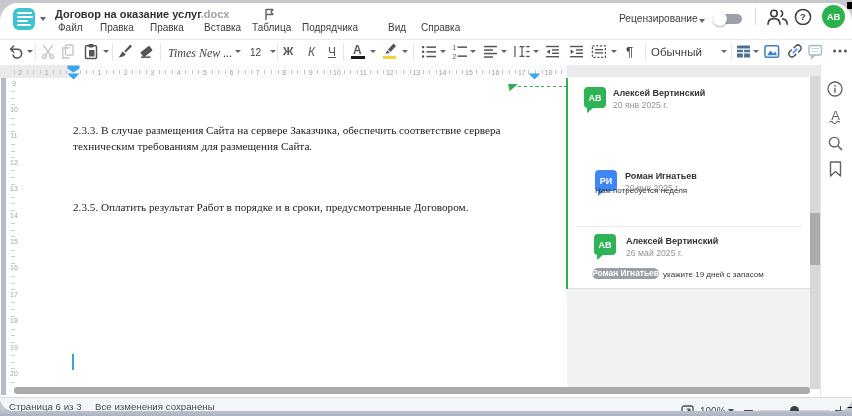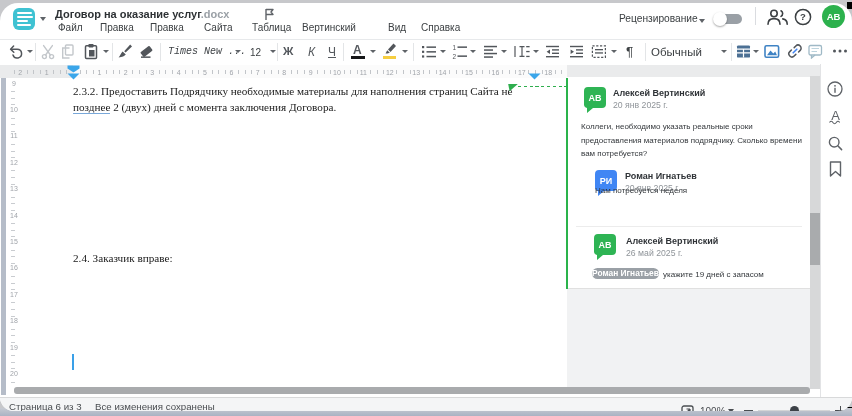--- a/index.html
+++ b/index.html
@@ -66,23 +66,23 @@
   <div class="il" style="left:3.5px;top:16px;width:14px"></div>
 </div>
 <div class="abs caret" style="left:40px;top:16.5px"></div>
 <div class="abs" id="title">Договор на оказание услуг<span class="ext">.docx</span></div>
 <svg class="abs" style="left:264px;top:8px" width="12" height="13" viewBox="0 0 12 13">
         <path d="M2 1 V12 M2 1.5 H9 L7 4 L9 6.5 H2" fill="none" stroke="#5f6368" stroke-width="1.4" stroke-linejoin="round"></path>
       </svg>
 <span class="abs menu" style="left:58px">Файл</span>
 <span class="abs menu" style="left:100px">Правка</span>
 <span class="abs menu" style="left:150px">Правка</span>
-<span class="abs menu" style="left:204px">Сайта</span>
+<span class="abs menu" style="left:204px">Вставка</span>
 <span class="abs menu" style="left:252px">Таблица</span>
-<span class="abs menu" style="left:302px">Вертинский</span>
+<span class="abs menu" style="left:302px">Подрядчика</span>
 <span class="abs menu" style="left:388px">Вид</span>
 <span class="abs menu" style="left:421px">Справка</span>
 <span class="abs" id="revlbl">Рецензирование</span>
 <div class="abs caret" style="left:699px;top:19px"></div>
 <div class="abs" id="toggle"></div>
 <div class="abs" id="knob"></div>
 <div class="abs" id="tdiv"></div>
 <svg class="abs" style="left:766px;top:8px" width="24" height="18" viewBox="0 0 24 18">
         <circle cx="8" cy="5.5" r="3.2" fill="none" stroke="#3c4043" stroke-width="1.6"></circle>
         <path d="M2 16.2 C2 12.2 4.5 10.6 8 10.6 C11.5 10.6 14 12.2 14 16.2" fill="none" stroke="#3c4043" stroke-width="1.6" stroke-linecap="round"></path>
@@ -123,21 +123,21 @@
           <path d="M7.2 8.2 L13.2 1.6 L15 3.4 L8.6 9.6 Z" fill="#52565b"></path>
           <path d="M5.6 8.6 L8.8 11.6 C7.6 13.2 5.2 14.2 1.6 14.4 C3.4 13 3.6 10.4 5.6 8.6 Z" fill="#52565b"></path>
         </svg>
 <svg class="abs" style="left:139px;top:44px" width="15" height="15" viewBox="0 0 15 15">
           <g transform="rotate(-38 7 7)">
             <rect x="1.4" y="4.6" width="11.4" height="6" rx="1" fill="#52565b"></rect>
           </g>
           <rect x="2" y="12.4" width="9.5" height="1.5" fill="#52565b"></rect>
         </svg>
 <div class="abs" style="left:160px;top:43px;width:1px;height:18px;background:#e3e5e7"></div>
-<span class="abs" style="left:168px;top:46px;font-family:Liberation Mono, monospace;font-style:italic;font-size:10px;color:#3f4347">Times New ...</span>
+<span class="abs" style="left:168px;top:46px;font-family:Liberation Serif, serif;font-style:italic;font-size:12px;color:#3f4347">Times New ...</span>
 <div class="abs tcaret" style="left:235px;top:50px"></div>
 <span class="abs tbtxt" style="left:250px;top:46.5px;font-size:10px">12</span>
 <div class="abs tcaret" style="left:270px;top:50px"></div>
 <div class="abs" style="left:276.5px;top:43px;width:1px;height:18px;background:#e3e5e7"></div>
 <span class="abs" style="left:283px;top:45px;font-family:'Liberation Sans',sans-serif;font-weight:bold;font-size:11.5px;color:#55595e">Ж</span>
 <span class="abs" style="left:308px;top:44.5px;font-family:'Liberation Sans',sans-serif;font-style:italic;font-size:12px;color:#55595e">К</span>
 <span class="abs" style="left:328px;top:44.5px;font-family:'Liberation Sans',sans-serif;font-size:12px;color:#55595e;text-decoration:underline">Ч</span>
 <div class="abs" style="left:343px;top:43px;width:1px;height:18px;background:#e3e5e7"></div>
 <span class="abs" style="left:353px;top:43px;font-family:'Liberation Sans',sans-serif;font-weight:bold;font-size:12px;color:#55595e">А</span>
 <div class="abs" style="left:351px;top:56px;width:14px;height:2.5px;background:#17181a"></div>
@@ -364,22 +364,22 @@
 <div class="vtick" style="top:257.3px"></div>
 <div class="vtick" style="top:263.9px"></div>
 <span class="vnum" style="top:265.5px">19</span>
 <div class="vtick" style="top:277.1px"></div>
 <div class="vtick" style="top:283.7px"></div>
 <div class="vtick" style="top:290.3px"></div>
 <span class="vnum" style="top:291.9px">20</span>
 <div class="vtick" style="top:303.5px"></div>
 </div>
 <div class="abs" id="page"></div>
-<div class="doc" style="top:84px">2.3.2. Предоставить Подрядчику необходимые материалы для наполнения страниц Сайта не<br><span style="border-bottom:1.3px solid #79a8d9;padding-bottom:0.5px">позднее</span> 2 (двух) дней с момента заключения Договора.</div>
-<div class="doc" style="top:250.9px">2.4. Заказчик вправе:</div>
+<div class="doc" style="top:123.2px">2.3.3. В случае размещения Сайта на сервере Заказчика, обеспечить соответствие сервера<br>техническим требованиям для размещения Сайта.</div>
+<div class="doc" style="top:200.3px">2.3.5. Оплатить результат Работ в порядке и в сроки, предусмотренные Договором.</div>
 <div class="abs" id="panel"></div>
 <div class="abs" id="card"></div>
 <div class="abs" id="gvline"></div>
 <svg class="abs" style="left:67px;top:65px" width="13" height="15" viewBox="0 0 13 15">
         <polygon points="0.5,0.5 12.5,0.5 12.5,3.5 6.5,7.5 0.5,3.5" fill="#3ba6ea"></polygon>
         <polygon points="0.5,8.5 12.5,8.5 6.5,14.5" fill="#3ba6ea"></polygon>
       </svg>
 <svg class="abs" style="left:528px;top:73px" width="13" height="7" viewBox="0 0 13 7">
         <polygon points="0.5,0.5 12.5,0.5 6.5,6.5" fill="#3ba6ea"></polygon>
       </svg>
@@ -387,21 +387,20 @@
         <polygon points="0.2,0 9.8,0 1.6,7.2" fill="#2fae4e"></polygon>
       </svg>
 <div class="abs" style="left:518px;top:85.5px;width:48px;height:1.4px;background:repeating-linear-gradient(90deg,#2fae4e 0 3.2px,transparent 3.2px 5.8px)"></div>
 <div class="abs" style="left:72px;top:354px;width:1.6px;height:16px;background:#3aa0e8"></div>
 <svg class="abs" style="left:584px;top:87px" width="22" height="27" viewBox="0 0 22 27">
         <path d="M4 0 H18 A4 4 0 0 1 22 4 V17 A4 4 0 0 1 18 21 H9 L3 26 V21 A3.5 3.5 0 0 1 0 17.5 V4 A4 4 0 0 1 4 0 Z" fill="#2eb454"></path>
         <text x="11" y="14.2" font-size="9" font-weight="bold" fill="#fff" text-anchor="middle" font-family="Liberation Sans">АВ</text>
       </svg>
 <span class="abs cname" style="left:613px;top:88px">Алексей Вертинский</span>
 <span class="abs cdate" style="left:613px;top:100px">20 янв 2025 г.</span>
-<div class="abs cbody" style="left:581px;top:120px">Коллеги, необходимо указать реальные сроки<br>предоставления материалов подрядчику. Сколько времени<br>вам потребуется?</div>
 <svg class="abs" style="left:595px;top:170px" width="22" height="27" viewBox="0 0 22 27">
         <path d="M4 0 H18 A4 4 0 0 1 22 4 V17 A4 4 0 0 1 18 21 H9 L3 26 V21 A3.5 3.5 0 0 1 0 17.5 V4 A4 4 0 0 1 4 0 Z" fill="#4086f4"></path>
         <text x="11" y="14.2" font-size="9" font-weight="bold" fill="#fff" text-anchor="middle" font-family="Liberation Sans">РИ</text>
       </svg>
 <span class="abs cname" style="left:625px;top:171px">Роман Игнатьев</span>
 <span class="abs cdate" style="left:625px;top:183px">20 янв 2025 г.</span>
 <div class="abs cbody" style="left:595px;top:184px">Нам потребуется неделя</div>
 <div class="abs" style="left:576px;top:226px;width:226px;height:1px;background:#ececec"></div>
 <svg class="abs" style="left:594px;top:234px" width="22" height="27" viewBox="0 0 22 27">
         <path d="M4 0 H18 A4 4 0 0 1 22 4 V17 A4 4 0 0 1 18 21 H9 L3 26 V21 A3.5 3.5 0 0 1 0 17.5 V4 A4 4 0 0 1 4 0 Z" fill="#2eb454"></path>

